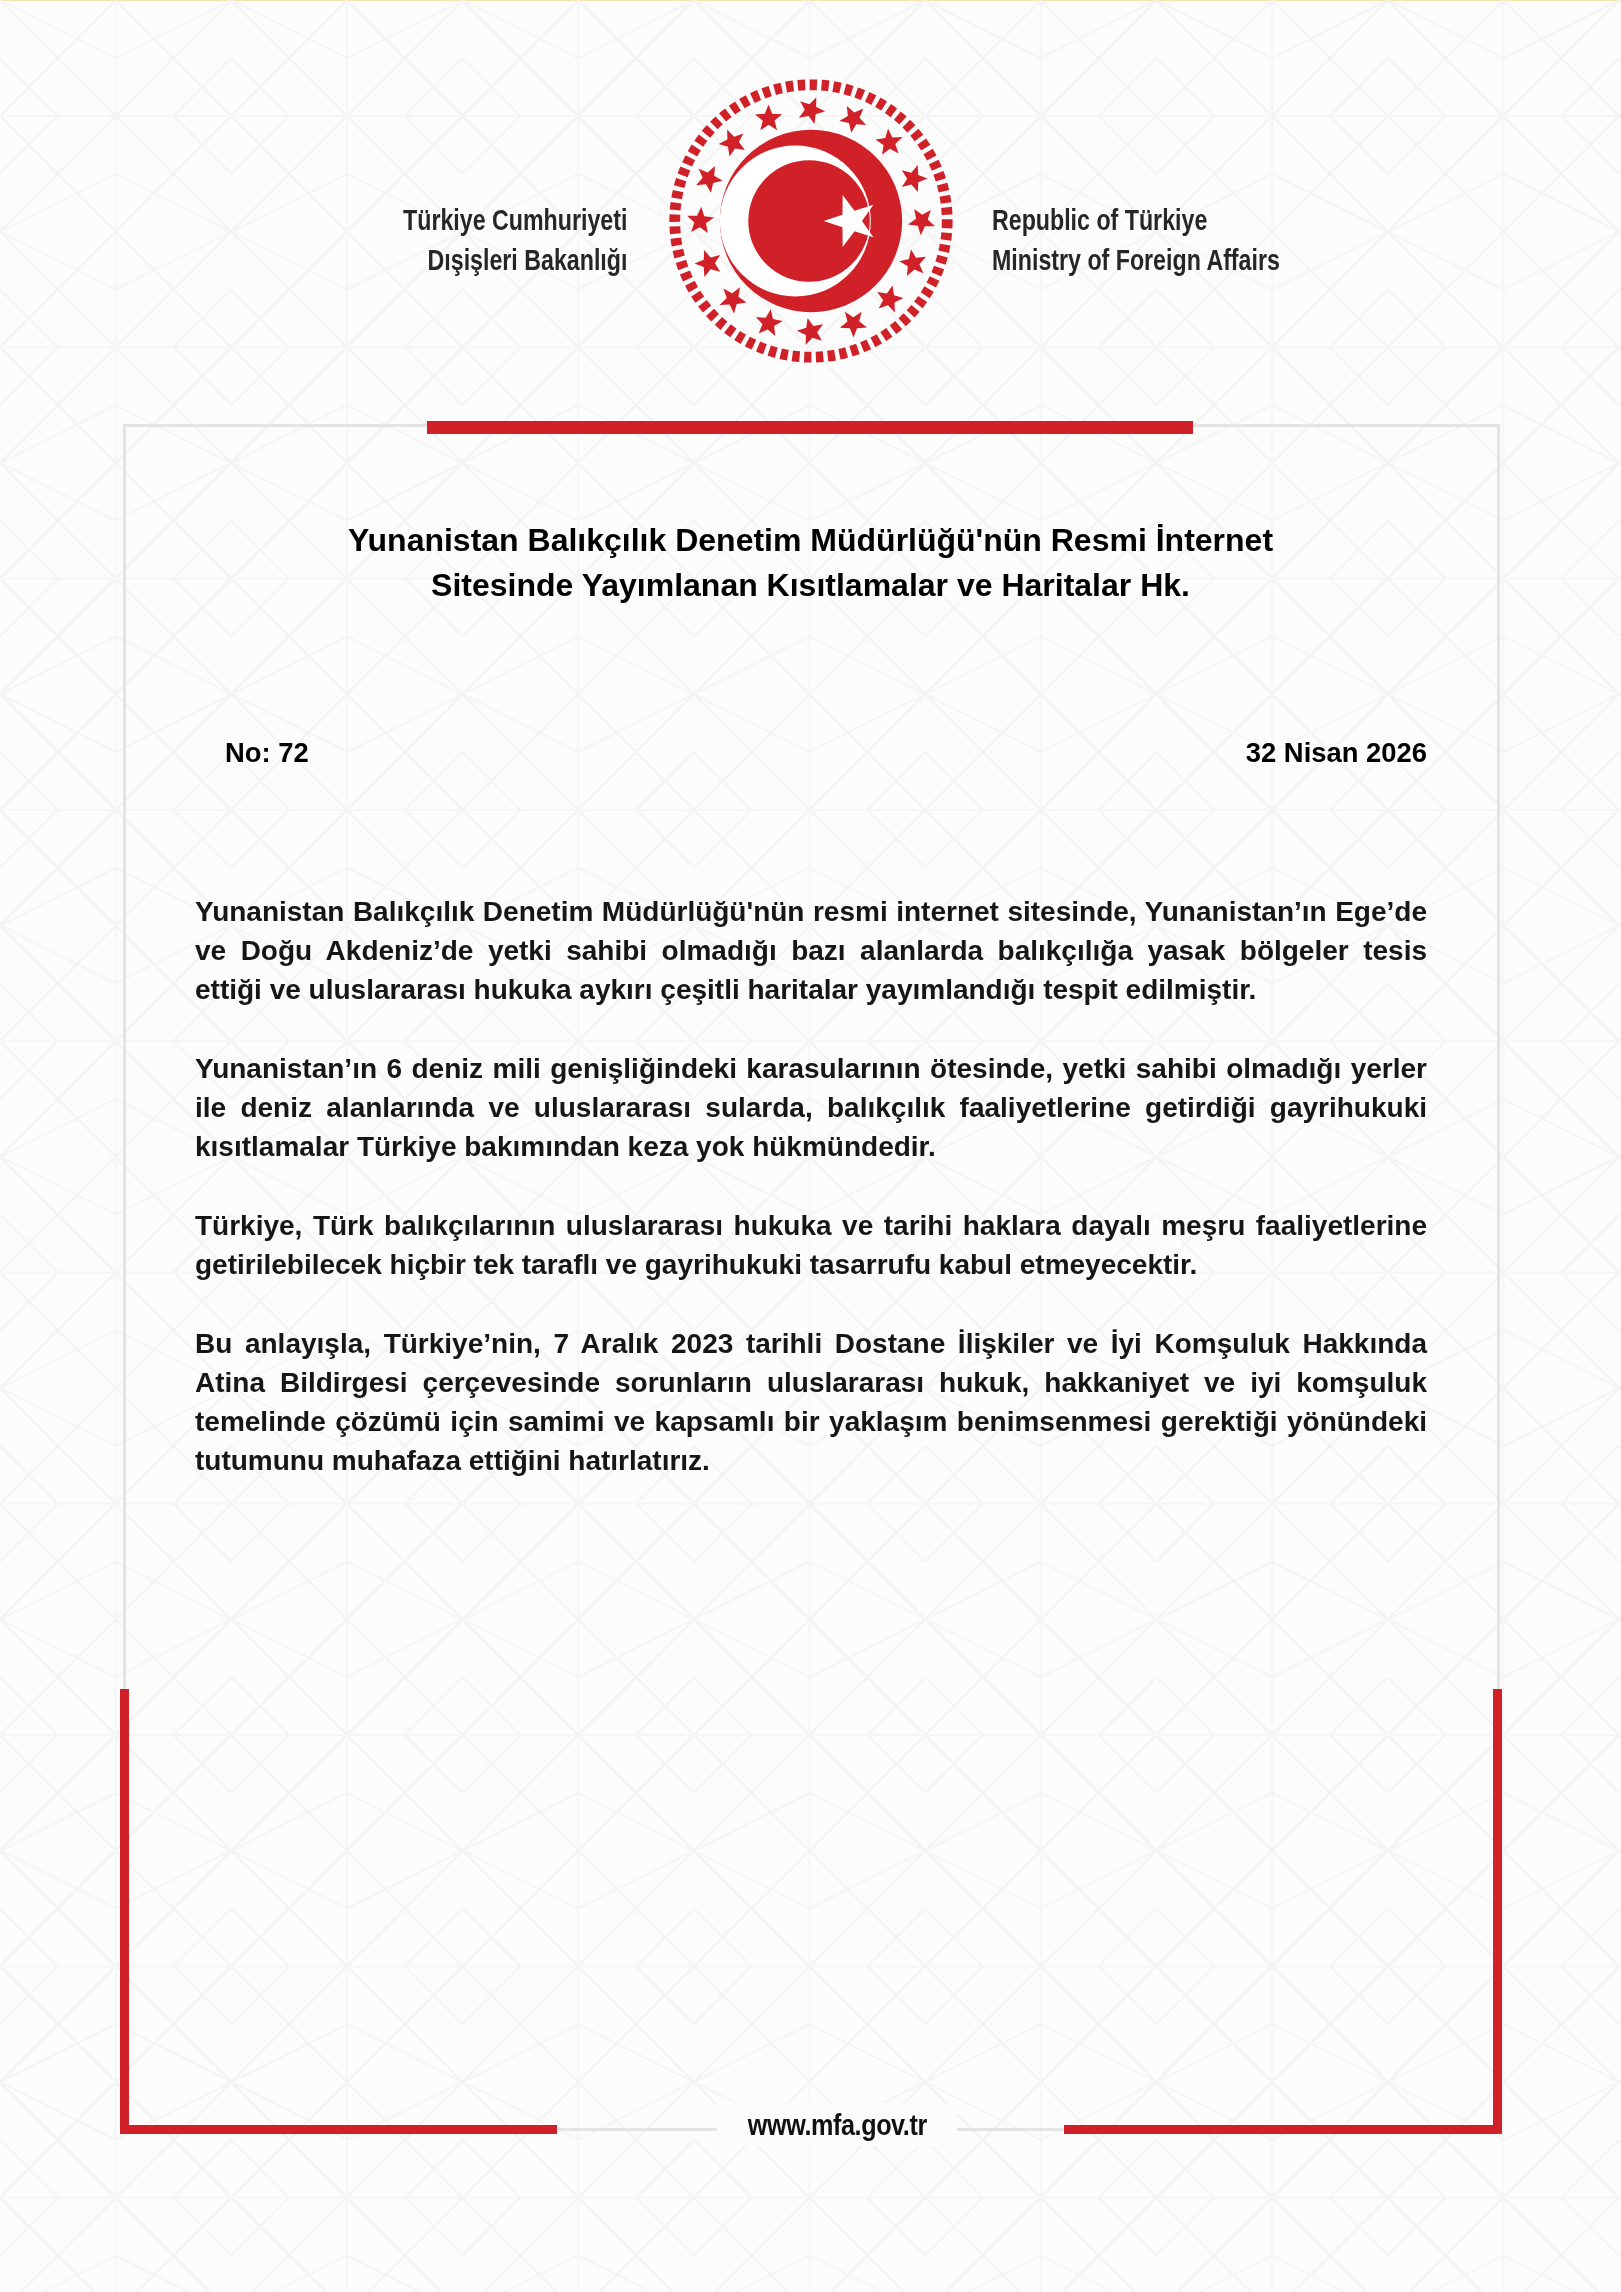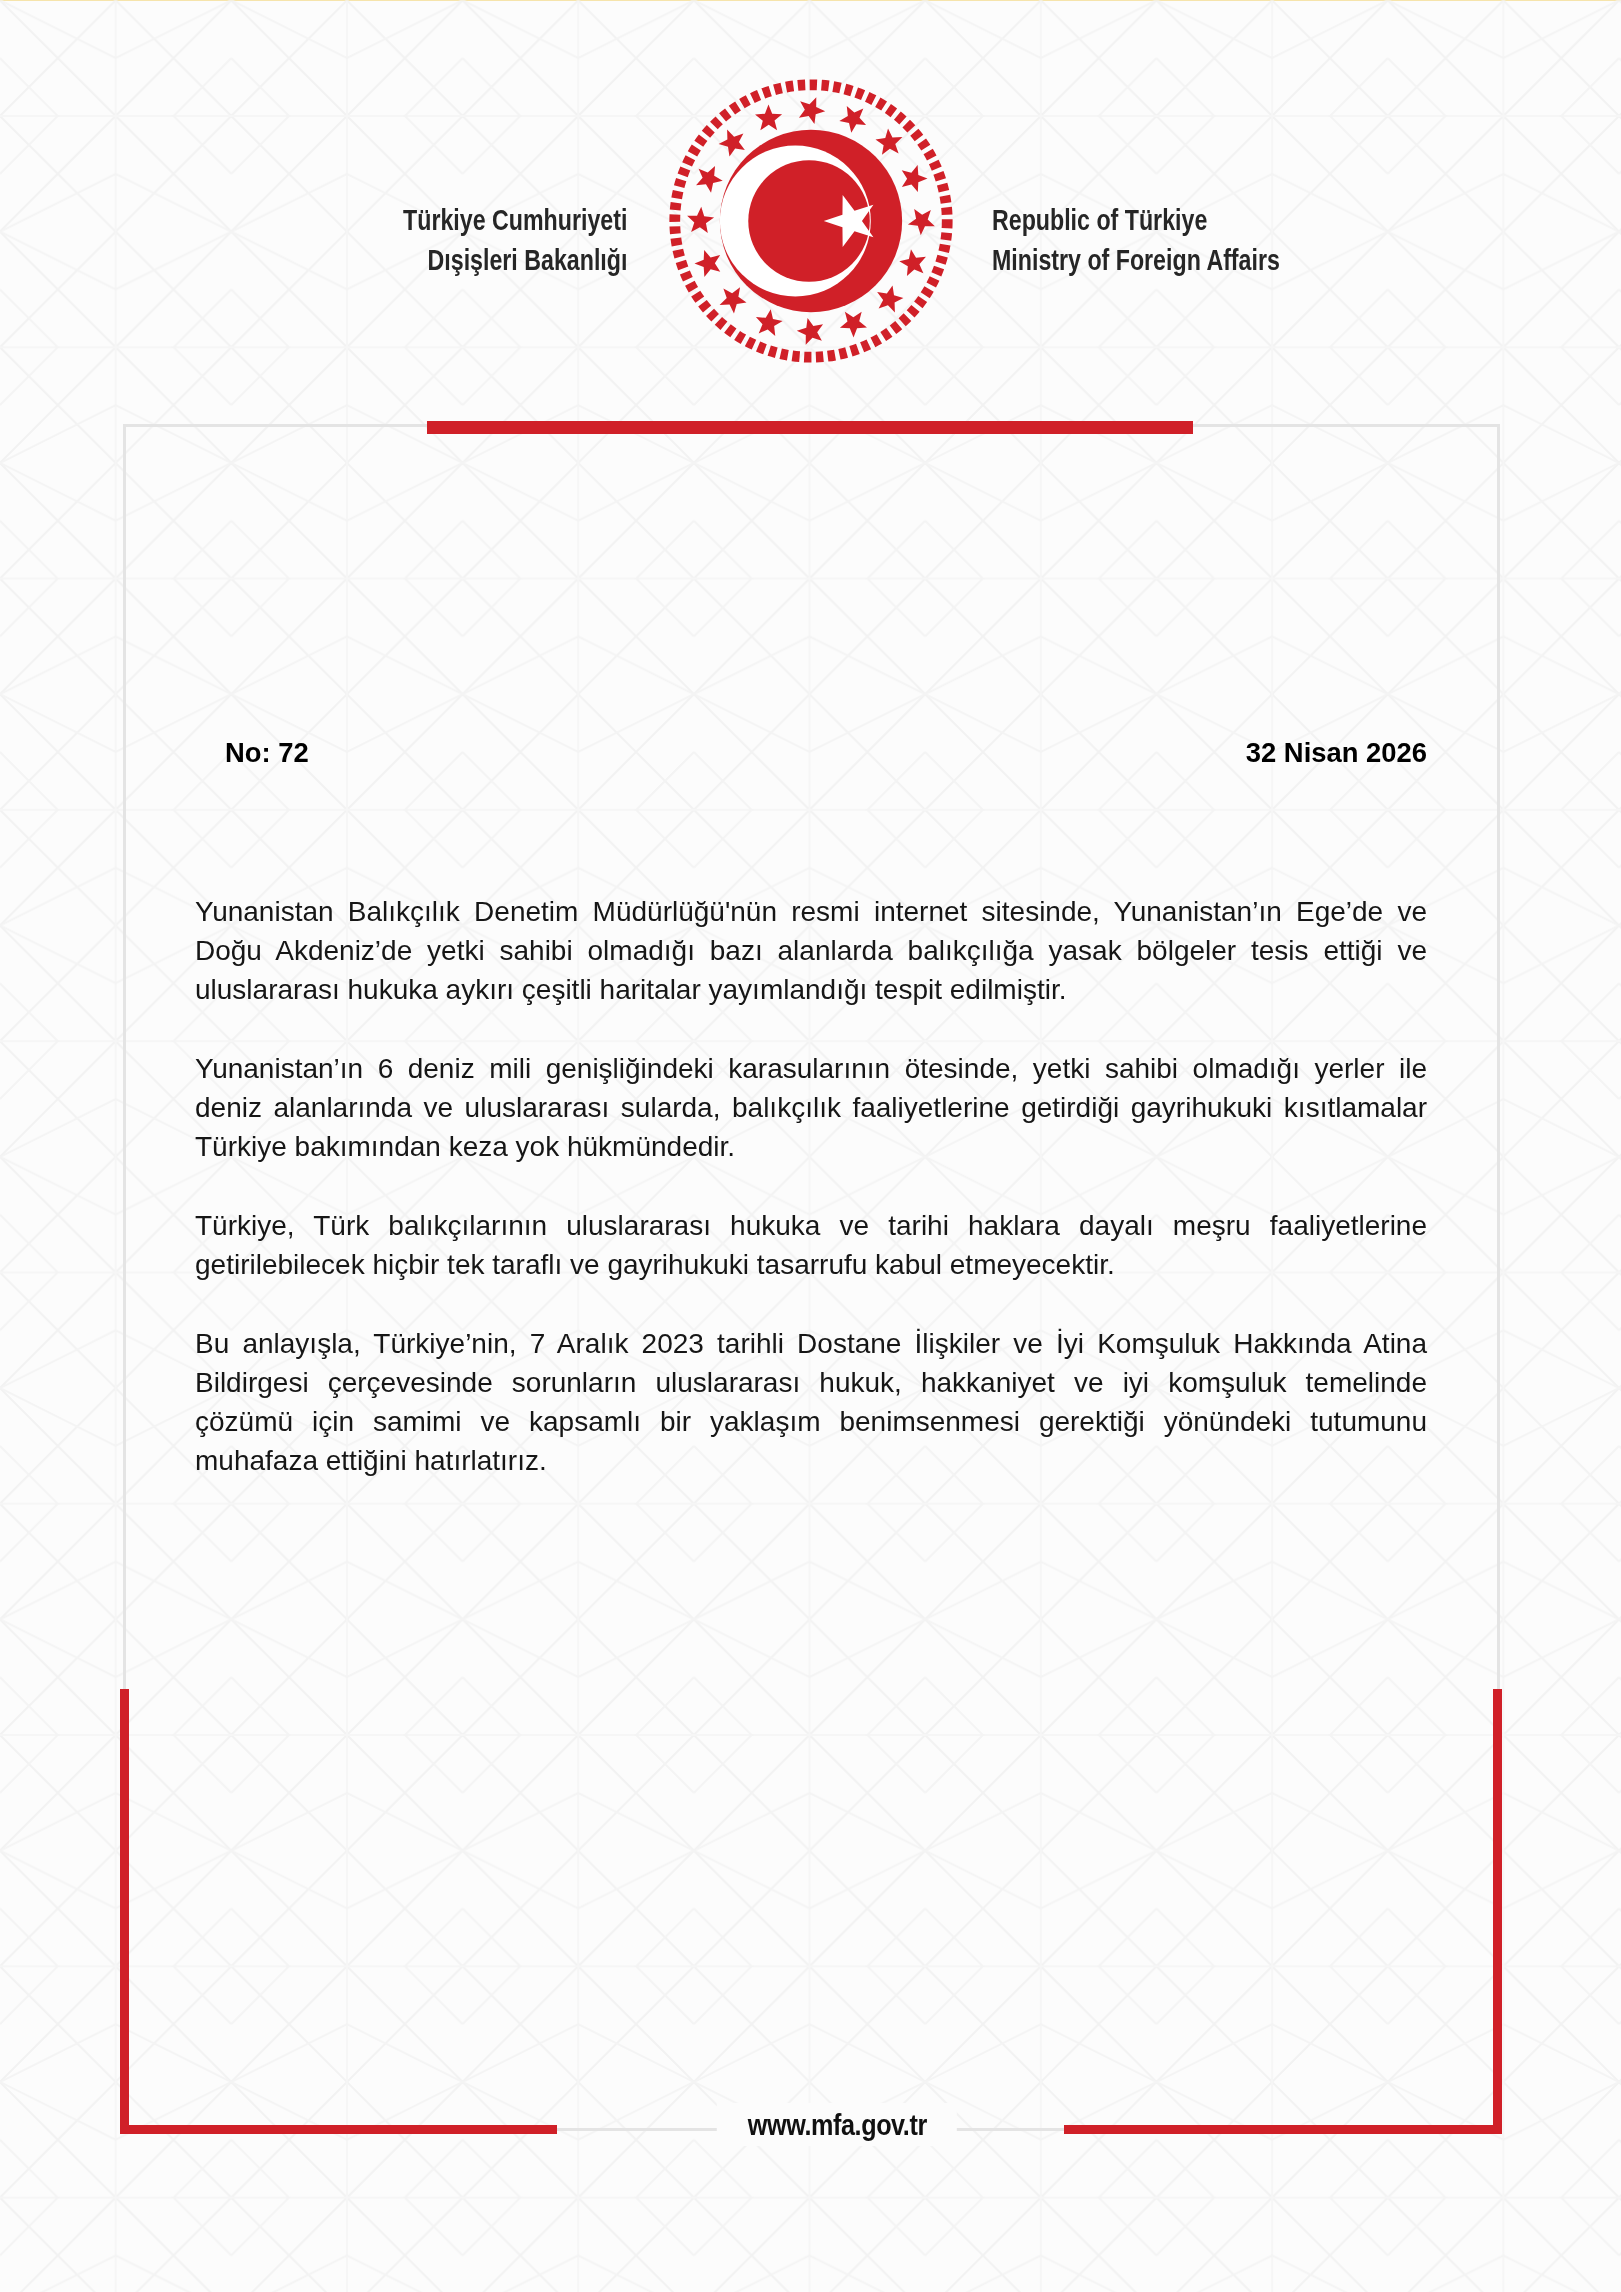--- a/index.html
+++ b/index.html
@@ -24,21 +24,21 @@
   .bar-br{left:1064px;top:2125px;width:437px;height:8.8px;}
 
   
   .title{position:absolute;left:0;top:518px;width:1621px;text-align:center;font-weight:bold;font-size:32px;line-height:45px;color:#000;}
 
   
   .meta-row{position:absolute;left:195px;top:737px;width:1232px;display:flex;justify-content:space-between;font-weight:bold;font-size:27.4px;color:#000;}
   .meta-row .num{margin-left:30px;}
 
   
-  .body{position:absolute;left:195px;top:892px;width:1232px;color:#161616;}
+  .body{position:absolute;left:195px;top:892px;width:1232px;color:#161616;font-weight:bold;}
   .body p{font-size:28px;line-height:39px;margin:0 0 40px 0;text-align:justify;}
 
   
   .site{position:absolute;top:2103px;left:837px;transform:translateX(-50%);background:#fcfcfc;padding:0 13.7px;
         font-weight:bold;font-size:30px;line-height:43px;color:#111;letter-spacing:-0.5px;}
   .site-inner{display:inline-block;transform:scaleX(0.84);transform-origin:center;}
 </style>
 </head>
 <body>
 
@@ -96,20 +96,24 @@
     <div>Ministry of Foreign Affairs</div>
   </div>
 
   <div class="frame layer"></div>
   <div class="redbar bar-top layer" style="background: rgb(208, 32, 40);"></div>
   <div class="redbar bar-left layer" style="background: rgb(208, 32, 40);"></div>
   <div class="redbar bar-right layer" style="background: rgb(208, 32, 40);"></div>
   <div class="redbar bar-bl layer" style="background: rgb(208, 32, 40);"></div>
   <div class="redbar bar-br layer" style="background: rgb(208, 32, 40);"></div>
 
+  <div class="title layer">
+    <div>Yunanistan Balıkçılık Denetim Müdürlüğü'nün Resmi İnternet</div>
+    <div>Sitesinde Yayımlanan Kısıtlamalar ve Haritalar Hk.</div>
+  </div>
 
   <div class="meta-row layer">
     <span class="num">No: 72</span>
     <span>32 Nisan 2026</span>
   </div>
 
   <div class="body layer">
     <p>Yunanistan Balıkçılık Denetim Müdürlüğü'nün resmi internet sitesinde, Yunanistan’ın Ege’de ve Doğu Akdeniz’de yetki sahibi olmadığı bazı alanlarda balıkçılığa yasak bölgeler tesis ettiği ve uluslararası hukuka aykırı çeşitli haritalar yayımlandığı tespit edilmiştir.</p>
     <p>Yunanistan’ın 6 deniz mili genişliğindeki karasularının ötesinde, yetki sahibi olmadığı yerler ile deniz alanlarında ve uluslararası sularda, balıkçılık faaliyetlerine getirdiği gayrihukuki kısıtlamalar Türkiye bakımından keza yok hükmündedir.</p>
     <p>Türkiye, Türk balıkçılarının uluslararası hukuka ve tarihi haklara dayalı meşru faaliyetlerine getirilebilecek hiçbir tek taraflı ve gayrihukuki tasarrufu kabul etmeyecektir.</p>

